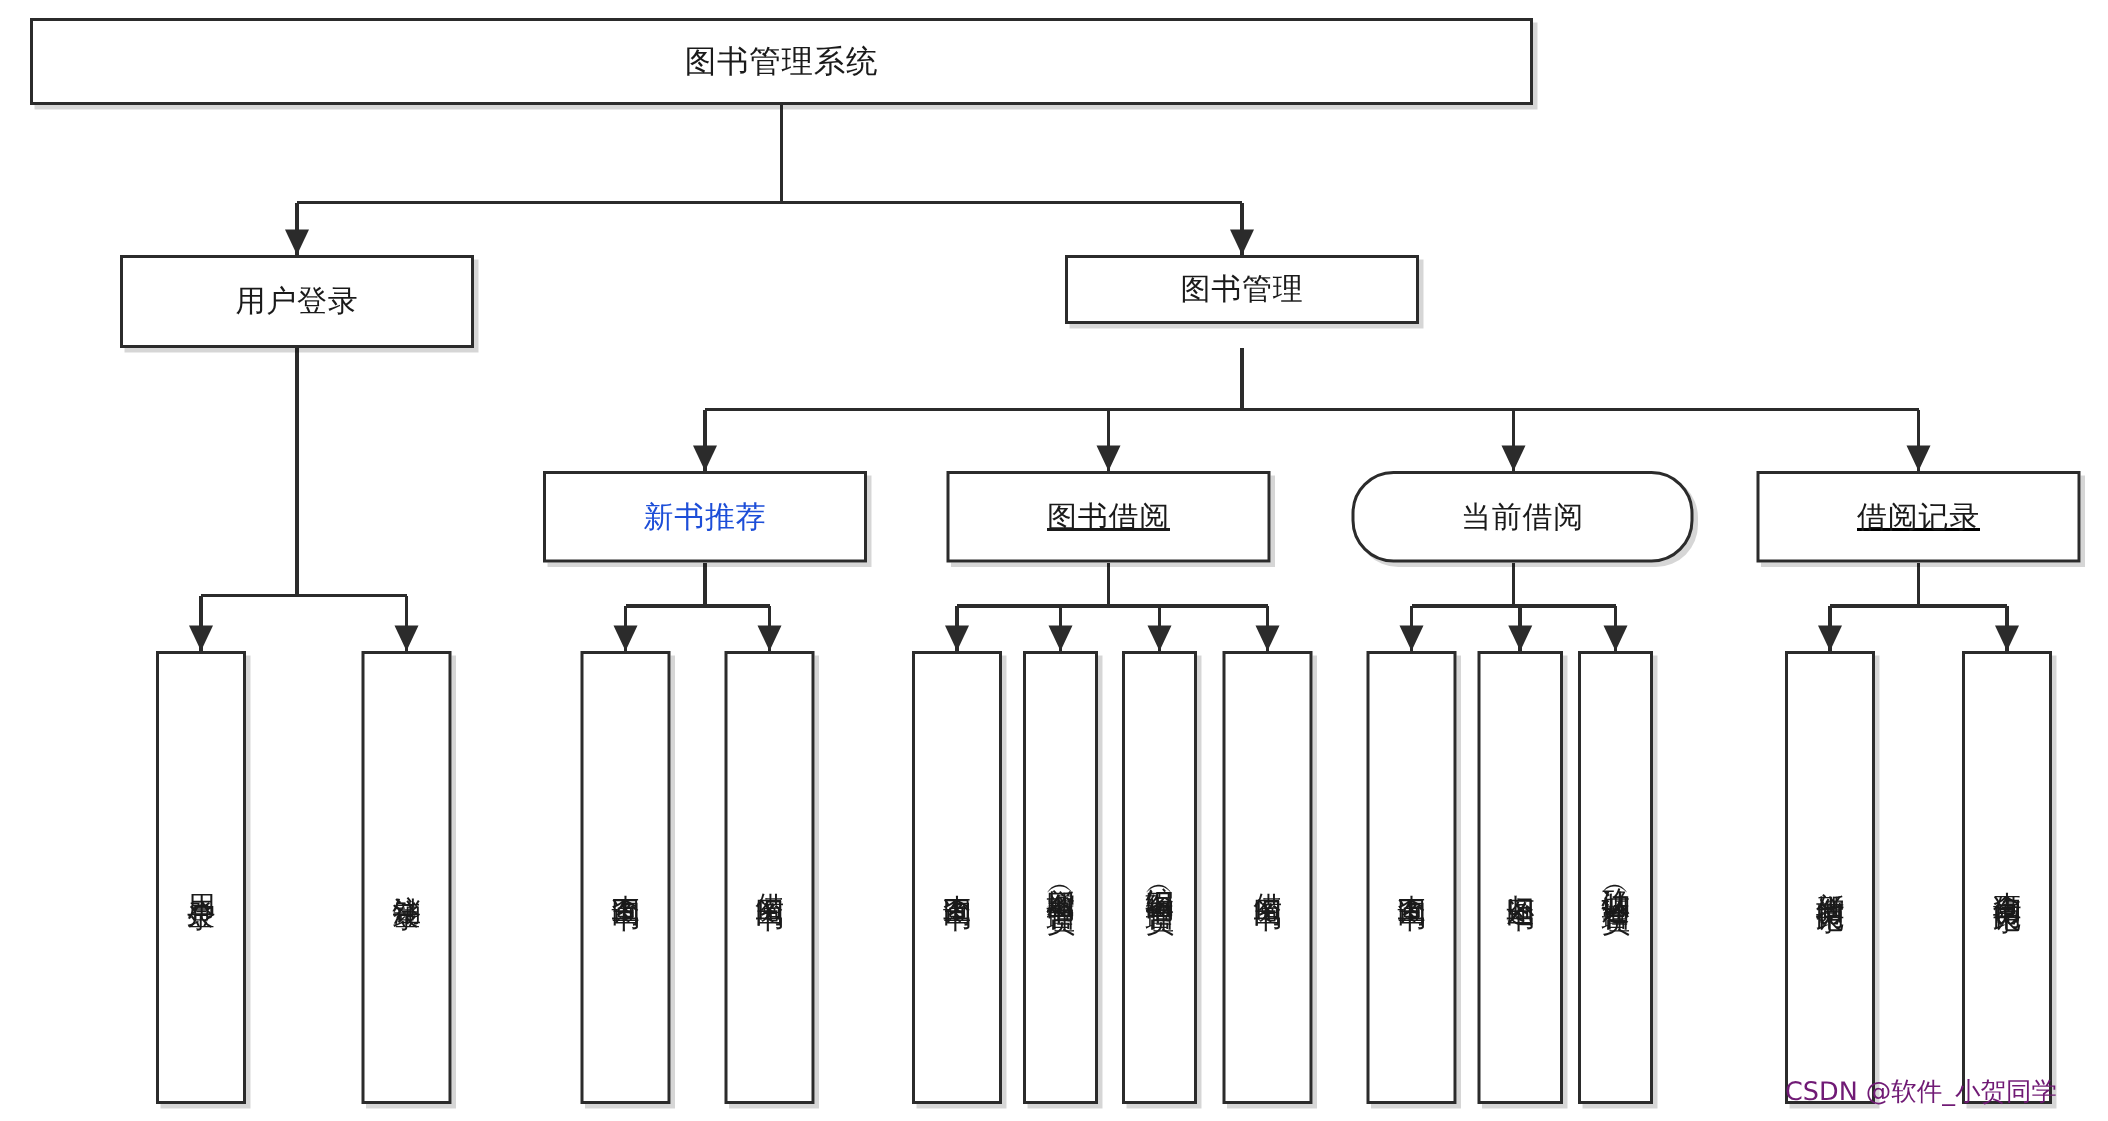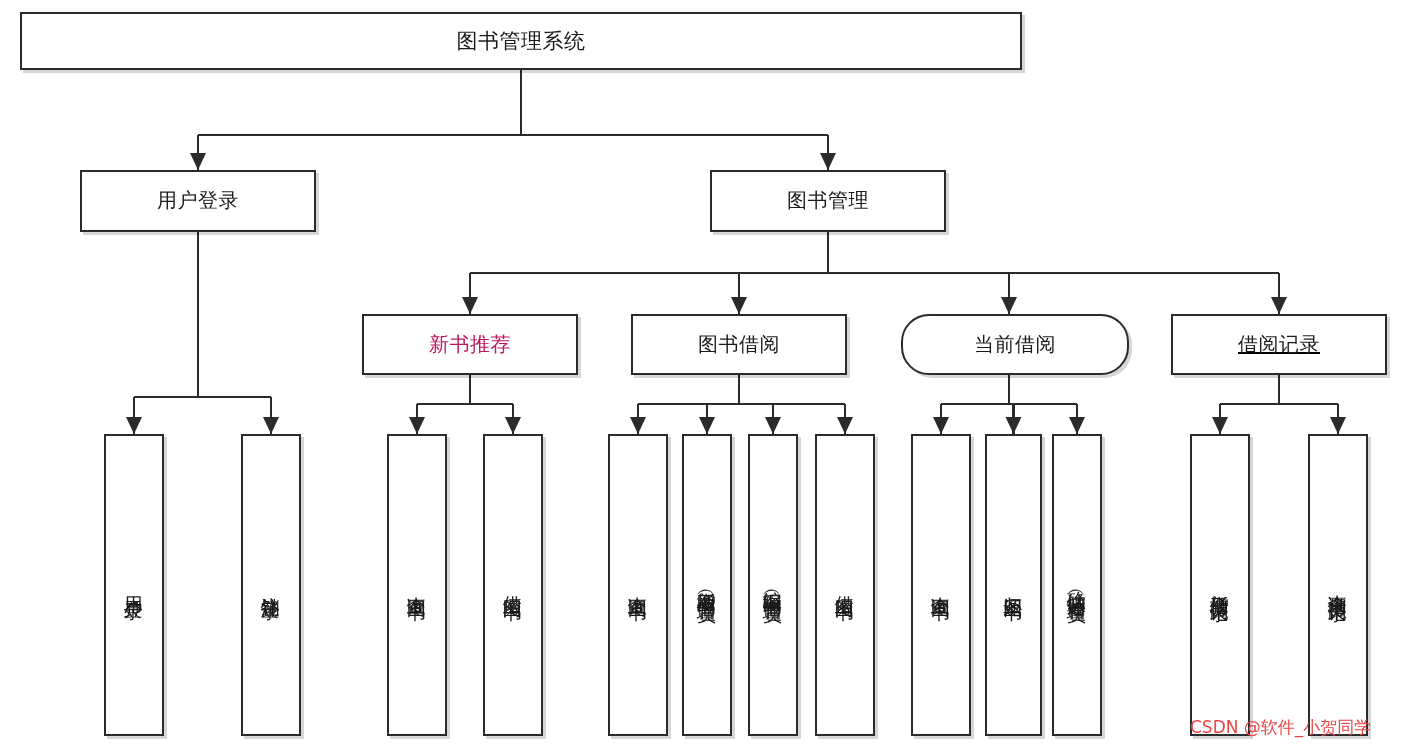--- a/index.html
+++ b/index.html
@@ -122,28 +122,28 @@
       <line x1="1338" y1="404" x2="1338" y2="434" stroke="#2b2b2b" stroke-width="2.5" shape-rendering="crispEdges"></line>
       <polygon points="1330,417 1346,417 1338,434" fill="#2b2b2b"></polygon>
     </svg>
   <div id="node-layer">
       <div class="node-box level-0" style="left: 20px; top: 12px; width: 1002px; height: 58px; border-color: rgb(43, 43, 43); background: rgb(255, 255, 255);">
         <div class="node-label" style="color: rgb(26, 26, 26);">图书管理系统</div>
       </div>
       <div class="node-box level-1" style="left: 80px; top: 170px; width: 236px; height: 62px; border-color: rgb(43, 43, 43); background: rgb(255, 255, 255);">
         <div class="node-label" style="color: rgb(26, 26, 26);">用户登录</div>
       </div>
-      <div class="node-box level-1" style="left: 710px; top: 170px; width: 236px; height: 62px; border-color: rgb(43, 43, 43); background: rgb(255, 255, 255);">
+      <div class="node-box level-1" style="left: 710px; top: 170px; width: 236px; height: 46px; border-color: rgb(43, 43, 43); background: rgb(255, 255, 255);">
         <div class="node-label" style="color: rgb(26, 26, 26);">图书管理</div>
       </div>
       <div class="node-box level-2" style="left: 362px; top: 314px; width: 216px; height: 61px; border-color: rgb(43, 43, 43); background: rgb(255, 255, 255);">
-        <div class="node-label" style="color: #be185d;">新书推荐</div>
+        <div class="node-label" style="color: #1d4ed8;">新书推荐</div>
       </div>
       <div class="node-box level-2" style="left: 631px; top: 314px; width: 216px; height: 61px; border-color: rgb(43, 43, 43); background: rgb(255, 255, 255);">
-        <div class="node-label" style="color: rgb(26, 26, 26);">图书借阅</div>
+        <div class="node-label" style="color: rgb(26, 26, 26); text-decoration: underline;">图书借阅</div>
       </div>
       <div class="node-box level-2" style="left: 901px; top: 314px; width: 228px; height: 61px; border-color: rgb(43, 43, 43); background: rgb(255, 255, 255); border-radius: 28px;">
         <div class="node-label" style="color: rgb(26, 26, 26);">当前借阅</div>
       </div>
       <div class="node-box level-2" style="left: 1171px; top: 314px; width: 216px; height: 61px; border-color: rgb(43, 43, 43); background: rgb(255, 255, 255); text-decoration: underline;">
         <div class="node-label" style="color: rgb(26, 26, 26);">借阅记录</div>
       </div>
       <div class="node-box level-3" style="left: 104px; top: 434px; width: 60px; height: 302px; border-color: rgb(43, 43, 43); background: rgb(255, 255, 255);">
         <div class="node-label" style="color: rgb(26, 26, 26);">用户登录</div>
       </div>
@@ -177,14 +177,14 @@
       <div class="node-box level-3" style="left: 1052px; top: 434px; width: 50px; height: 302px; border-color: rgb(43, 43, 43); background: rgb(255, 255, 255);">
         <div class="node-label" style="color: rgb(26, 26, 26);">确认归还（管理员）</div>
       </div>
       <div class="node-box level-3" style="left: 1190px; top: 434px; width: 60px; height: 302px; border-color: rgb(43, 43, 43); background: rgb(255, 255, 255);">
         <div class="node-label" style="color: rgb(26, 26, 26);">新增借阅记录</div>
       </div>
       <div class="node-box level-3" style="left: 1308px; top: 434px; width: 60px; height: 302px; border-color: rgb(43, 43, 43); background: rgb(255, 255, 255);">
         <div class="node-label" style="color: rgb(26, 26, 26);">查询借阅记录</div>
       </div>
     </div>
-  <div class="watermark" style="left: 1190px; top: 716px; color: #ef4444;">CSDN @软件_小贺同学</div>
+  <div class="watermark" style="left: 1190px; top: 716px; color: #701a75;">CSDN @软件_小贺同学</div>
 </div>
 
 </body></html>

